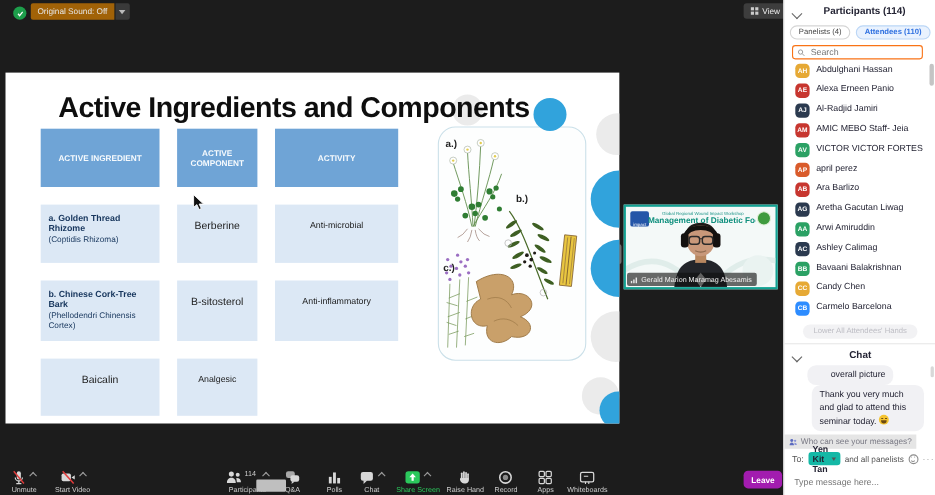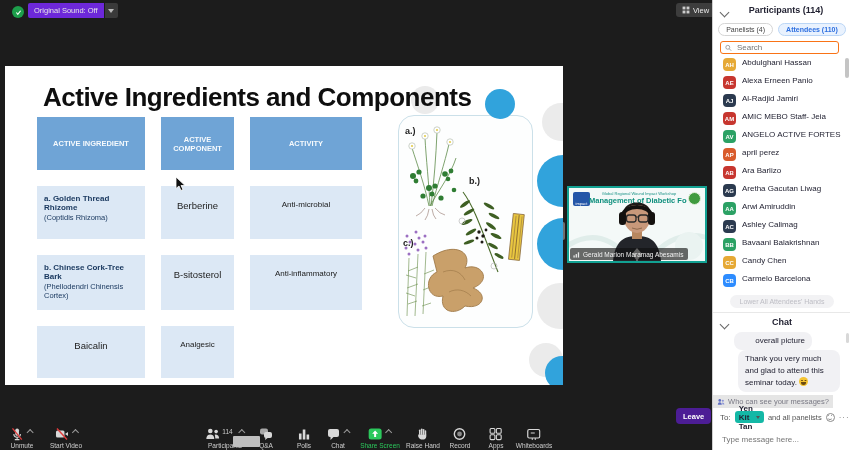--- a/index.html
+++ b/index.html
@@ -2,28 +2,28 @@
 <html><head>
 <meta charset="utf-8">
 <style>
   html,body{margin:0;padding:0;}
   body{width:850px;height:450px;background:#1C1C1C;font-family:"Liberation Sans",sans-serif;position:relative;overflow:hidden;}
   .abs{position:absolute;}
 
   
   .shield{left:12px;top:6px;width:12px;height:12px;border-radius:50%;background:#1D9E4B;display:flex;align-items:center;justify-content:center;}
   .osound{left:28px;top:3px;height:15px;display:flex;}
-  .osound .main{background:#6d28d9;color:#E6E6E6;font-size:7.5px;display:flex;align-items:center;padding:0 6px;border-radius:2px 0 0 2px;text-align:center;}
+  .osound .main{background:#a16207;color:#E6E6E6;font-size:7.5px;display:flex;align-items:center;padding:0 6px;border-radius:2px 0 0 2px;text-align:center;}
   .osound .chev{background:#3A3A3A;width:13px;margin-left:1px;border-radius:0 2px 2px 0;display:flex;align-items:center;justify-content:center;}
   .tri-down{width:0;height:0;border-left:3px solid transparent;border-right:3px solid transparent;border-top:4px solid #BBB;}
   .viewbtn{left:676px;top:3px;height:14px;background:#3D3D3D;border-radius:3px;color:#ECECEC;font-size:7.5px;display:flex;align-items:center;gap:3px;padding:0 6px;}
 
   
   .slide{left:5px;top:66px;width:558px;height:319px;background:#FFF;overflow:hidden;}
-  .slide-title{position:absolute;left:38px;top:16px;font-size:26px;font-weight:bold;color:#0E0E0E;letter-spacing:-0.5px;z-index:4;}
+  .slide-title{position:absolute;left:48px;top:16px;font-size:26px;font-weight:bold;color:#0E0E0E;letter-spacing:-0.5px;z-index:4;}
   .deco{position:absolute;border-radius:50%;z-index:1;}
   .deco.blue{background:#31A3DC;}
   .deco.gray{background:#EBEBEB;}
   .tablegrid{position:absolute;left:32px;top:51px;display:grid;grid-template-columns:108px 73px 112px;grid-template-rows:53px 53px 55px 52px;gap:16px;z-index:3;}
   .th{background:#6FA4D6;color:#F6FAFD;font-size:7.5px;font-weight:bold;display:flex;align-items:center;justify-content:center;text-align:center;padding:2px 6px;box-sizing:border-box;}
   .td{background:#DCE8F5;box-sizing:border-box;font-size:8px;color:#1B1B1B;}
   .td.ing{padding:8px 5px 0 7px;color:#17365D;}
   .td.ing .nm{font-weight:bold;margin-bottom:1px;}
   .td.ing .lt{font-size:7.5px;}
   .td.ctr{display:flex;justify-content:center;padding-top:14px;}
@@ -42,21 +42,21 @@
   .nametag span{color:#F2F2F2;font-size:6.5px;white-space:nowrap;}
   .handle{left:560px;top:222px;width:5px;height:18px;background:#6F6F6F;border-radius:2px;}
 
   
   .titem{position:absolute;top:427px;transform:translateX(-50%);display:flex;flex-direction:column;align-items:center;cursor:default;}
   .titem .lbl{font-size:6.5px;color:#CFCFCF;margin-top:1px;white-space:nowrap;}
   .titem .lbl.green{color:#2BC85C;}
   .iconrow{display:flex;align-items:flex-start;gap:2px;height:14px;}
   .badge{font-size:6.5px;color:#CCC;margin-top:1px;}
   .caret-up{width:4px;height:4px;border-left:1px solid #9A9A9A;border-top:1px solid #9A9A9A;transform:rotate(45deg);margin-top:3px;margin-left:2px;}
-  .leavebtn{left:676px;top:408px;height:16px;background:#4c1d95;border:none;border-radius:4px;color:#FFF;font-size:7.5px;font-weight:bold;padding:0 7px;display:flex;align-items:center;}
+  .leavebtn{left:676px;top:428px;height:16px;background:#a21caf;border:none;border-radius:4px;color:#FFF;font-size:7.5px;font-weight:bold;padding:0 7px;display:flex;align-items:center;}
   .overlaybox{left:233px;top:436px;width:27px;height:11px;background:#BFBFBF;border-radius:1px;}
 
   
   .panel{left:712px;top:0;width:138px;height:450px;background:#FFF;border-left:1px solid #CFCFCF;box-sizing:border-box;}
   .ptitle{position:absolute;left:0;top:5px;width:146px;text-align:center;font-size:9px;font-weight:bold;color:#232333;}
   .chevdown{width:6px;height:6px;border-left:1.4px solid #666;border-bottom:1.4px solid #666;transform:rotate(-45deg);}
   .tabs{position:absolute;left:0;top:23px;width:138px;display:flex;justify-content:center;gap:5px;}
   .pill{height:13px;border-radius:7px;font-size:7px;display:flex;align-items:center;padding:0 7px;box-sizing:border-box;}
   .pill.inactive{background:#FFF;border:1px solid #D5D5D5;color:#444;}
   .pill.active{background:#E9F2FE;border:1px solid #BBD6F6;color:#2D6FE0;font-weight:bold;}
@@ -465,21 +465,21 @@
     <div class="prow">
       <span class="pav" style="background: rgb(43, 58, 79);">AJ</span>
       <span class="pname">Al-Radjid Jamiri</span>
     </div>
     <div class="prow">
       <span class="pav" style="background: rgb(199, 54, 47);">AM</span>
       <span class="pname">AMIC MEBO Staff- Jeia</span>
     </div>
     <div class="prow">
       <span class="pav" style="background: rgb(43, 161, 100);">AV</span>
-      <span class="pname">ANGELO ACTIVE FORTES</span>
+      <span class="pname">VICTOR VICTOR FORTES</span>
     </div>
     <div class="prow">
       <span class="pav" style="background: rgb(217, 91, 43);">AP</span>
       <span class="pname">april perez</span>
     </div>
     <div class="prow">
       <span class="pav" style="background: rgb(199, 54, 47);">AB</span>
       <span class="pname">Ara Barlizo</span>
     </div>
     <div class="prow">

